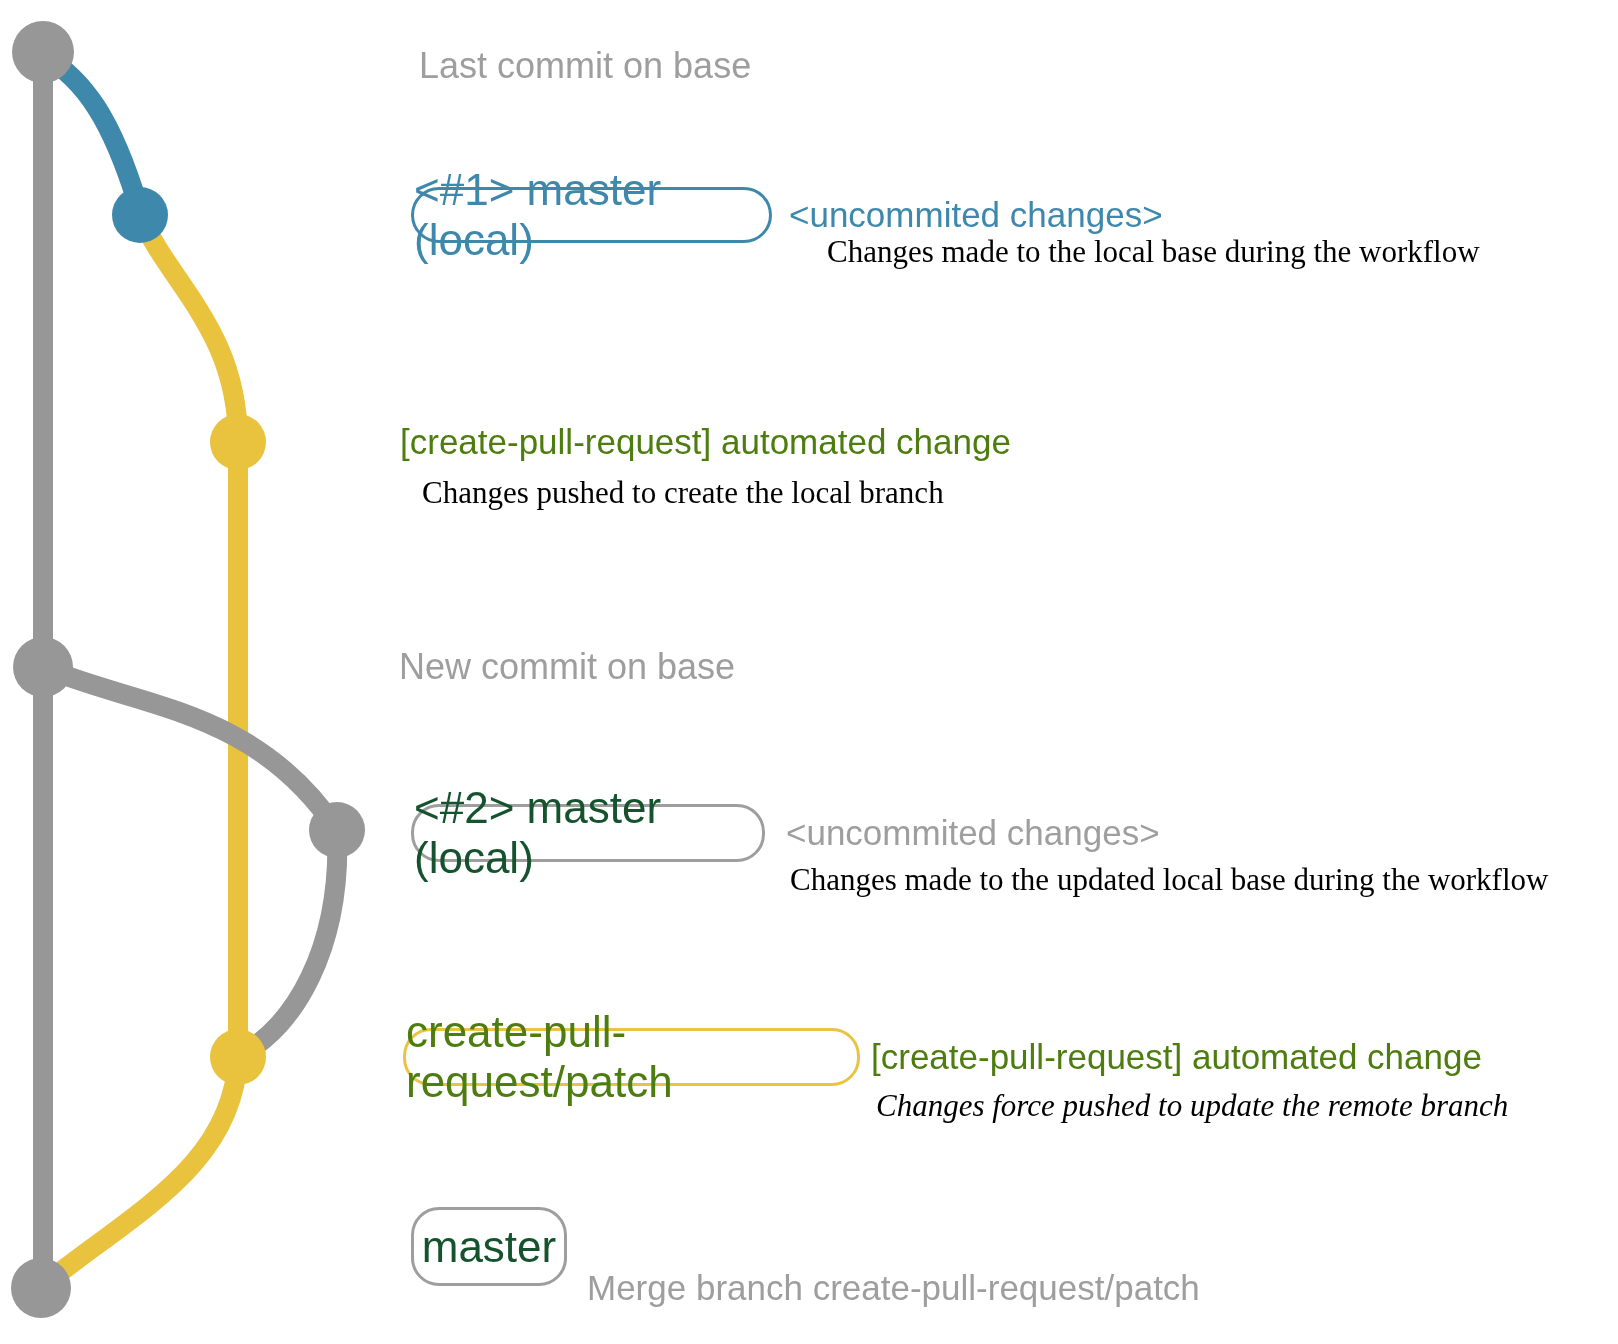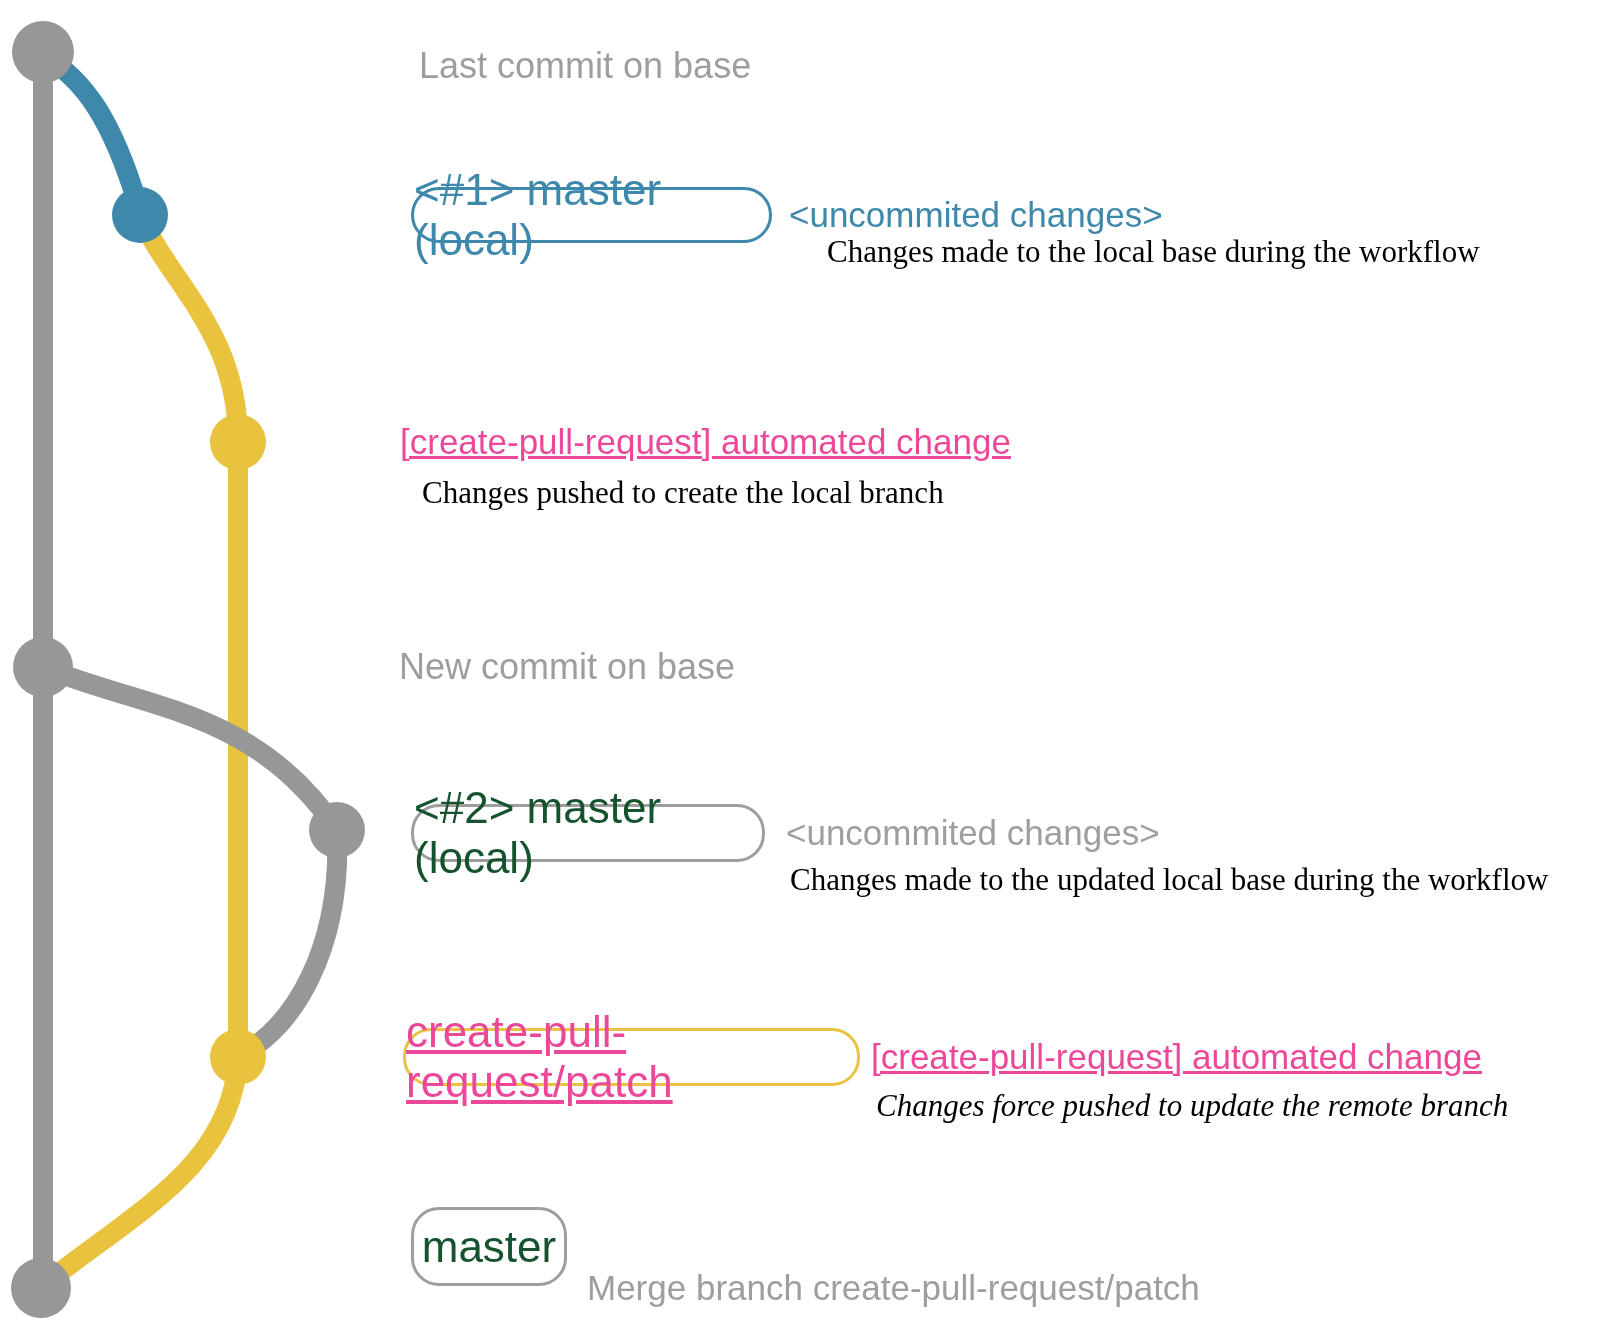--- a/index.html
+++ b/index.html
@@ -6,21 +6,21 @@
   body{position:relative;width:1618px;height:1344px;overflow:hidden;
        font-family:"Liberation Sans",sans-serif;}
   .abs{position:absolute;white-space:nowrap;}
   .lbl{font-size:36px;line-height:36px;}
   .note{font-size:35px;line-height:36px;}
   .desc{font-family:"Liberation Serif",serif;font-size:31px;line-height:32px;color:#000000;}
   .tagbox{position:absolute;display:flex;align-items:center;justify-content:center;
           border:3px solid;border-radius:28px;font-size:44px;box-sizing:border-box;}
   .gray-t{color:#9e9e9e;}
   .blue-t{color:#3e88ac;border-color:#3e88ac;}
-  .yellow-t{color:#ec4899;border-color:#eac244;text-decoration:underline;}
+  .yellow-t{color:#4d7c0f;border-color:#eac244;}
   .gray-b{border-color:#9e9e9e;color:#14532d;}
   svg{position:absolute;left:0;top:0;}
 </style>
 </head>
 <body>
 
 <svg width="400" height="1344" viewBox="0 0 400 1344">
 
   <path d="M43,55 C85,80 112,120 138,205" fill="none" stroke-width="20" stroke-linecap="round" stroke="#3e88ac"></path>
 

